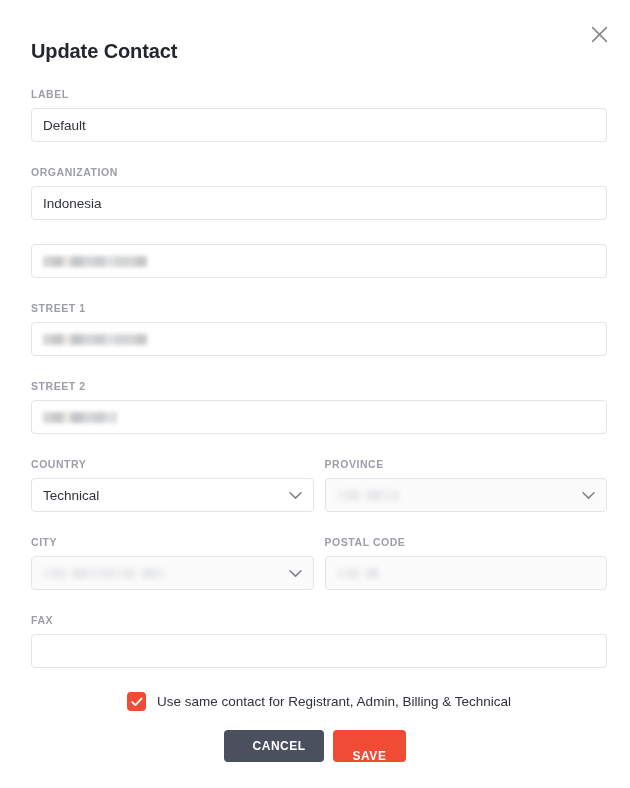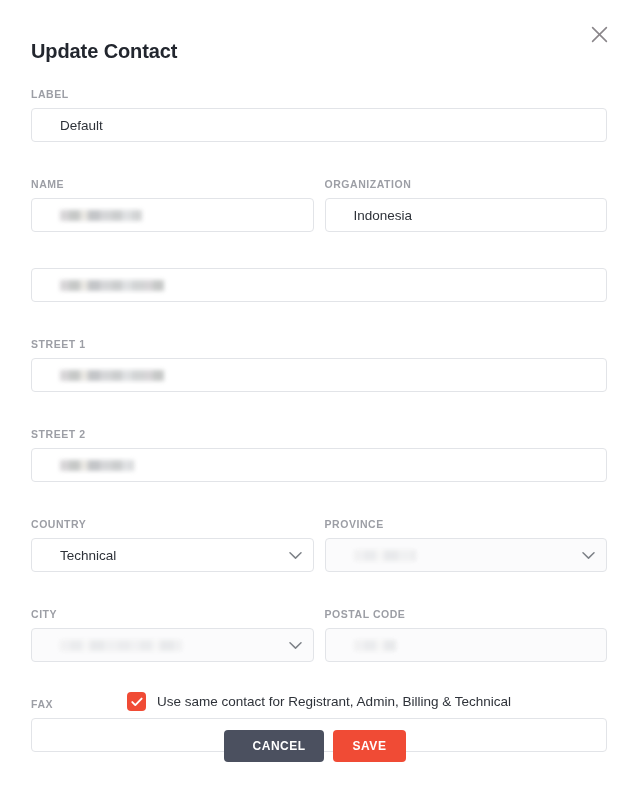--- a/index.html
+++ b/index.html
@@ -58,21 +58,21 @@
   
   .form-body {
     position: absolute;
     left: 31px;
     top: 88px;
     width: 576px;
   }
   .row {
     display: flex;
     gap: 11px;
-    margin-bottom: 36px;
+    margin-bottom: 24px;
   }
   .row:last-of-type { margin-bottom: 0; }
   .field { flex: 1 1 0; min-width: 0; }
   .field.full { flex: 1 1 100%; }
 
   .field-label {
     display: block;
     font-size: 10.5px;
     font-weight: bold;
     color: #9c9ea5;
@@ -84,21 +84,21 @@
 
   .control {
     position: relative;
     height: 34px;
     box-sizing: border-box;
     border: 1px solid #e2e4e8;
     border-radius: 4px;
     background: #ffffff;
     display: flex;
     align-items: center;
-    padding: 0 28px;
+    padding: 0 11px;
     font-size: 13.5px;
     color: #2e3239;
     overflow: hidden;
   }
   .control.muted { background: #fbfbfc; }
   .control.select { padding-right: 32px; cursor: pointer; }
 
   .chevron {
     position: absolute;
     right: 11px;
@@ -191,21 +191,21 @@
     padding: 0 18px;
     font-family: "Liberation Sans", sans-serif;
     font-size: 12px;
     font-weight: bold;
     letter-spacing: 0.5px;
     color: #ffffff;
     cursor: pointer;
     line-height: 32px;
   }
   .btn-cancel { background: #4b505f; padding-left: 29px; }
-  .btn-save   { background: #f04b35; padding: 0 20px; }
+  .btn-save   { background: #f04b35; padding: 10px 20px; }
 </style>
 </head>
 <body>
 
 <div class="modal">
 
   <div class="modal-header">
     <div class="modal-title">Update Contact</div>
 
     <button class="close-btn">
@@ -223,26 +223,20 @@
       <div class="field full">
         <span class="field-label">LABEL</span>
         <div class="control">
           <span class="value-text">Default</span>
         </div>
       </div>
     </div>
 
     <div class="row">
       <div class="field">
-        <span class="field-label">NAME</span>
-        <div class="control">
-          <span class="redacted" style="width:82px"></span>
-        </div>
-      </div>
-      <div class="field">
         <span class="field-label">ORGANIZATION</span>
         <div class="control">
           <span class="value-text">Indonesia</span>
         </div>
       </div>
     </div>
 
     <div class="row">
       <div class="field full">
         <div class="control">

